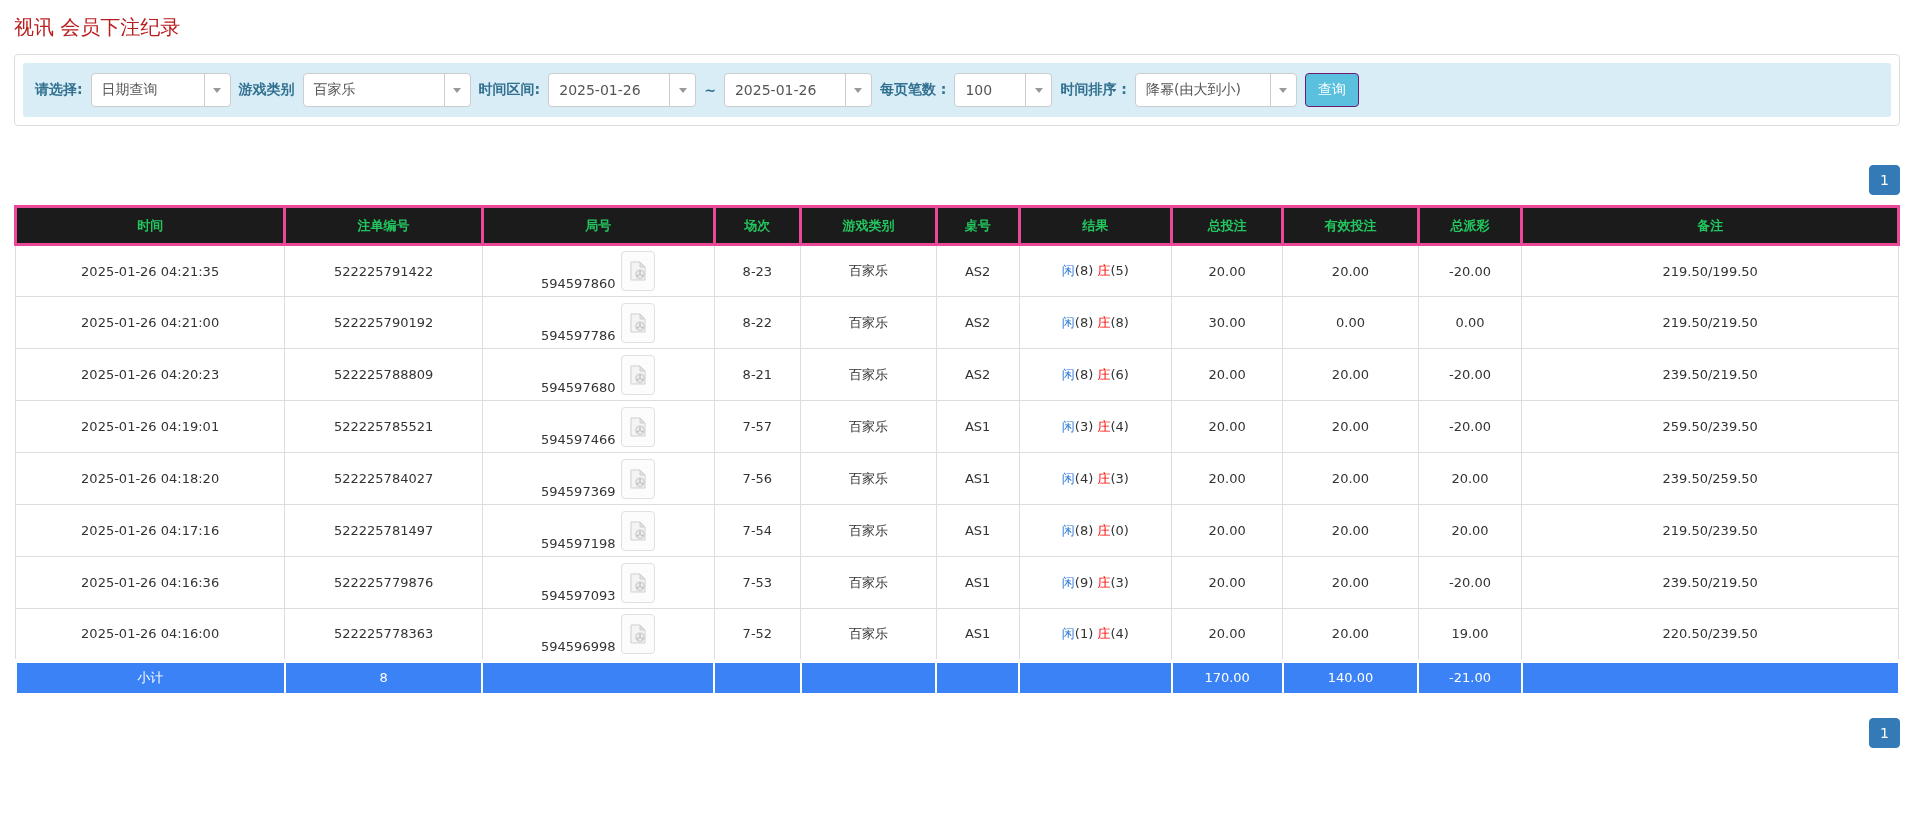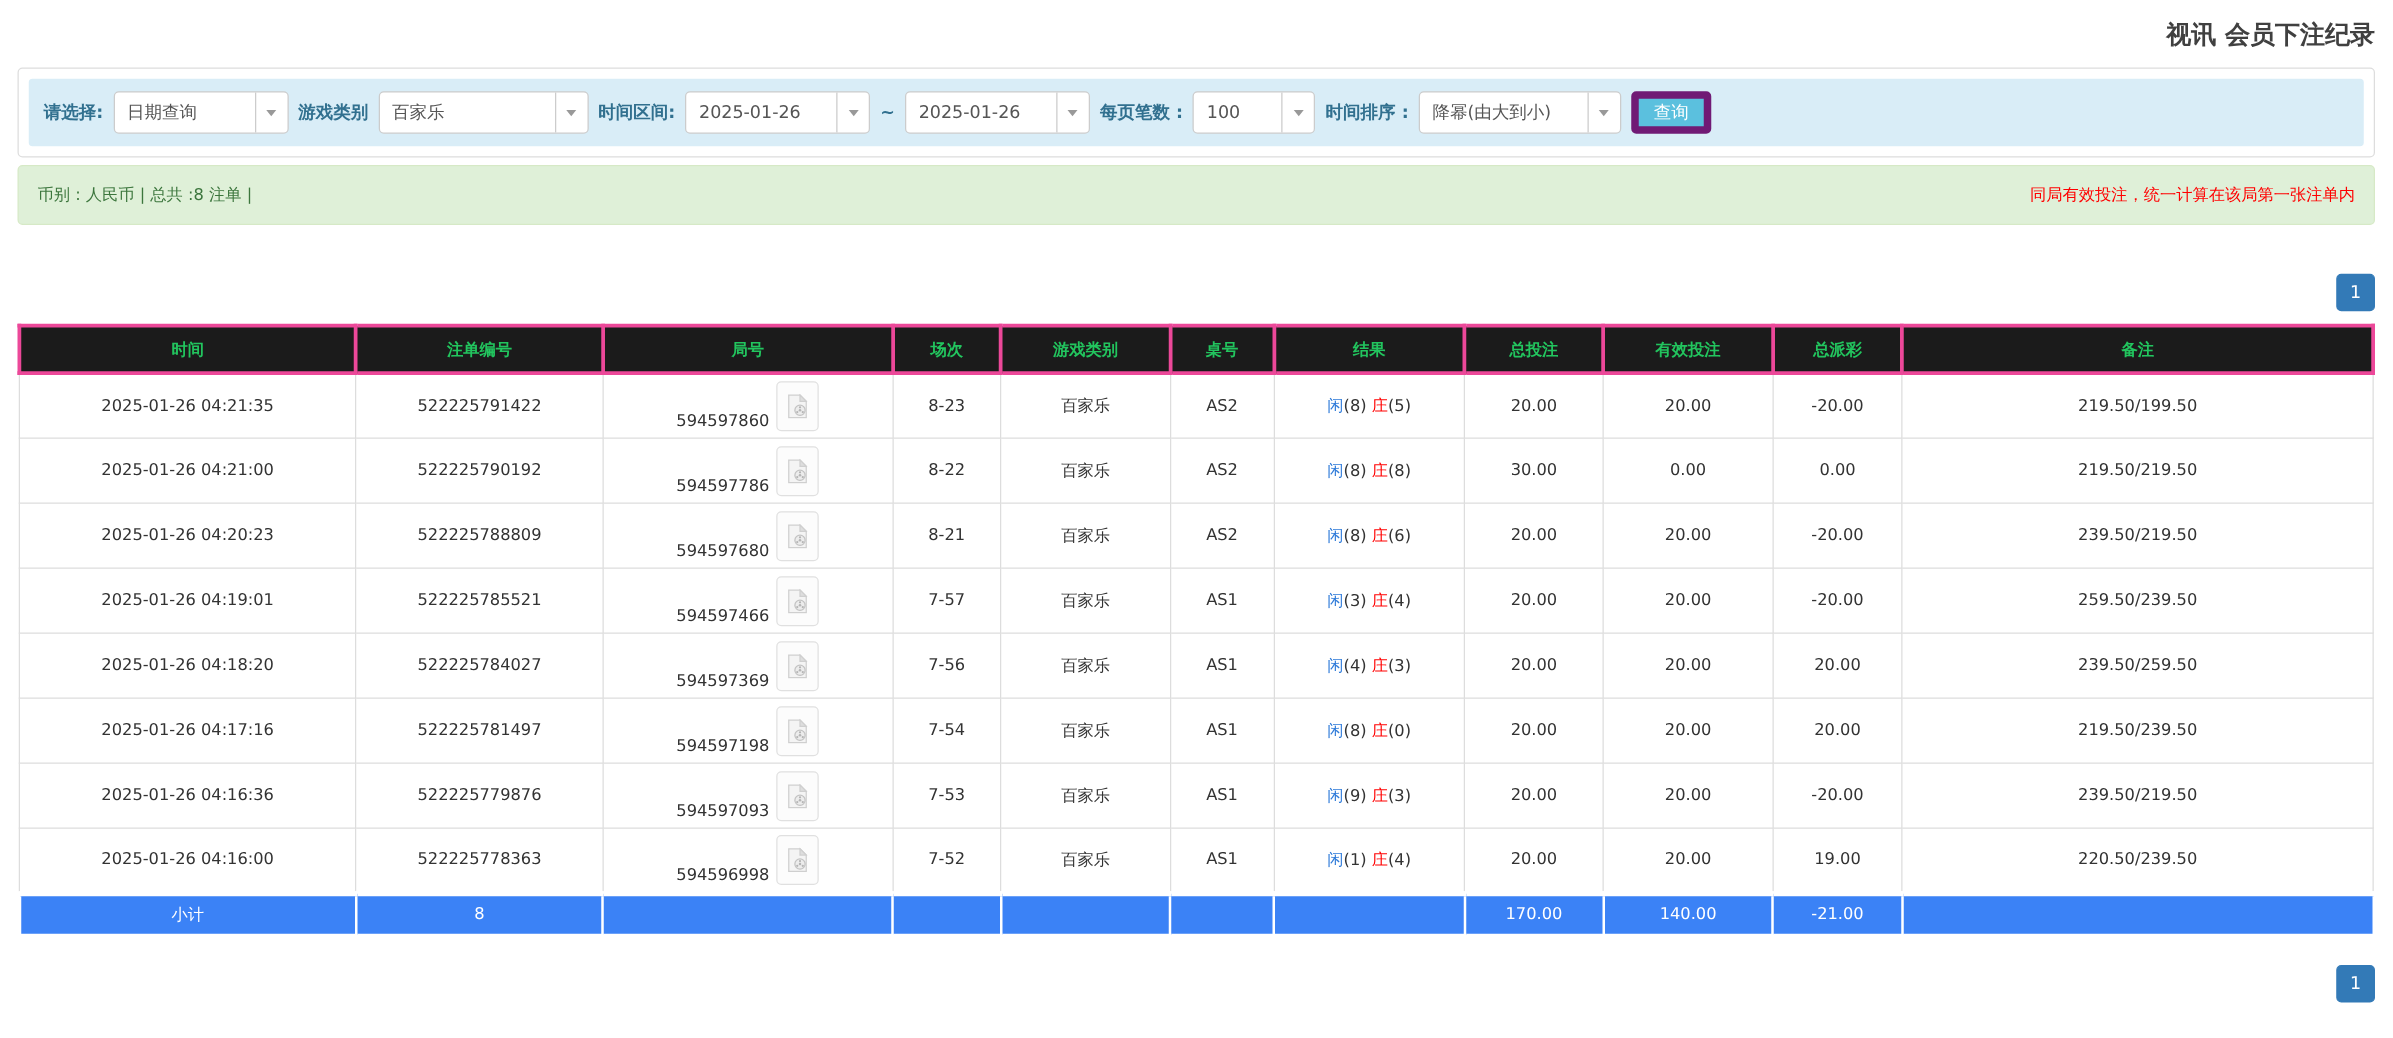--- a/index.html
+++ b/index.html
@@ -3,34 +3,34 @@
 <meta charset="utf-8">
 <style>
   * { box-sizing: border-box; }
   html, body { margin:0; padding:0; }
   body {
     width:1914px; height:830px; overflow:hidden; background:#fff;
     font-family:"DejaVu Sans","Liberation Sans",sans-serif;
     -webkit-font-smoothing:antialiased;
   }
   .page { padding:6px 14px 0 14px; }
-  .page-title { font-size:20px; font-weight:700; color:#404040; margin:8px 0 13px 0;text-align:right; }
+  .page-title { font-size:20px; font-weight:400; color:#b91c1c; margin:8px 0 13px 0; }
 
   
   .filter-panel { border:1px solid #ddd; border-radius:4px; background:#fff; padding:8px; }
   .filter-bar { background:#d9edf7; border-radius:3px; padding:10px 12px; display:flex; align-items:center; gap:8px; }
   .flabel { color:#31708f; font-weight:bold; font-size:14px; white-space:nowrap; }
   .select { display:inline-flex; align-items:stretch; background:#fff; border:1px solid #ccc; border-radius:4px; height:34px; cursor:pointer; }
   .sel-text { padding:0 10px; display:flex; align-items:center; font-size:14px; color:#555; flex:1; overflow:hidden; white-space:nowrap; }
   .caret-box { width:26px; display:flex; align-items:center; justify-content:center; border-left:1px solid #ccc; }
   .caret { width:0; height:0; border-left:4px solid transparent; border-right:4px solid transparent; border-top:5px solid #999; }
   .w-qtype { width:140px; } .w-game { width:168px; } .w-date { width:148px; }
   .w-size  { width:98px; }  .w-sort { width:162px; }
   .tilde { color:#31708f; font-weight:bold; font-size:14px; }
-  .btn-query { background:#5bc0de; border:6px solid #701a75; color:#fff; font-size:14px; height:34px; padding:0 12px; border-radius:4px; cursor:pointer; }
+  .btn-query { background:#5bc0de; border:1px solid #701a75; color:#fff; font-size:14px; height:34px; padding:0 12px; border-radius:4px; cursor:pointer; }
 
   
   .alert-success { margin-top:6px; background:#dff0d8; border:1px solid #d6e9c6; border-radius:4px;
     padding:14px 15px; display:flex; justify-content:space-between; align-items:center; font-size:13px; }
   .summary-left { color:#3c763d; }
   .summary-right { color:#ff0000; }
 
   
   .pager { display:flex; justify-content:flex-end; }
   .pager-top { margin:39px 0 10px 0; }
@@ -109,24 +109,20 @@
         <span class="sel-text">降幂(由大到小)</span>
         <span class="caret-box">
             <span class="caret"></span>
           </span>
       </div>
 
       <button class="btn-query">查询</button>
     </div>
   </div>
 
-  <div class="alert-success">
-    <span class="summary-left">币别 : 人民币 | 总共 :8 注单 |</span>
-    <span class="summary-right">同局有效投注，统一计算在该局第一张注单内</span>
-  </div>
 
   <div class="pager pager-top">
     <a class="page-btn">1</a>
   </div>
 
   <table class="bet-table">
     <colgroup>
       <col style="width:14.3%">
         <col style="width:10.5%">
         <col style="width:12.3%">

